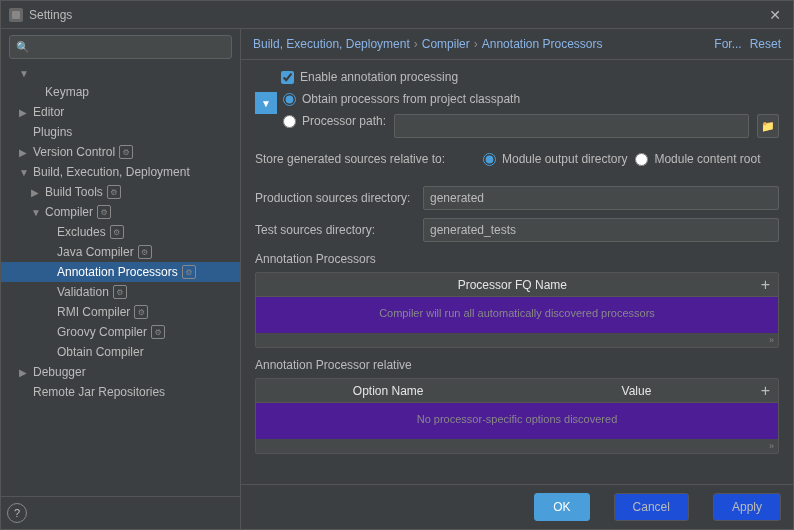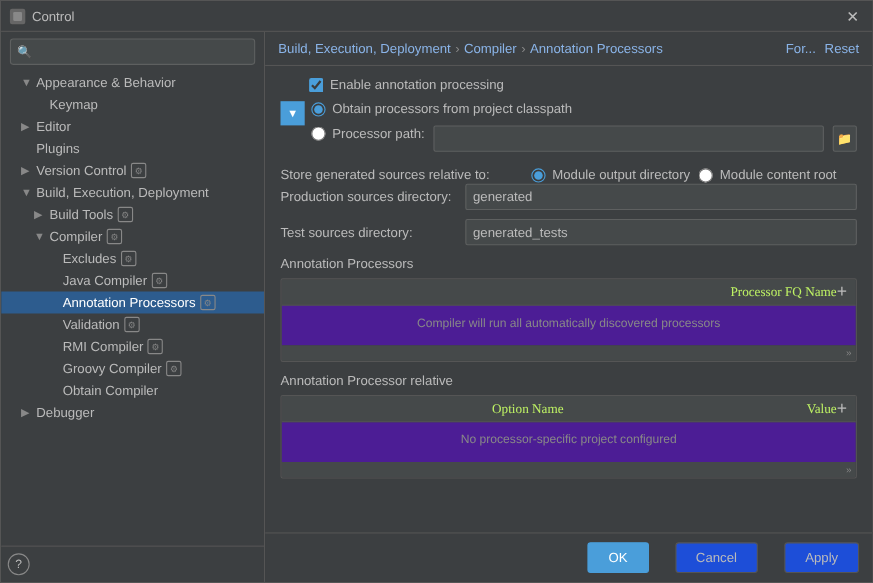--- a/index.html
+++ b/index.html
@@ -230,21 +230,21 @@
       color: #bbb;
       cursor: pointer;
       display: flex; align-items: center; justify-content: center;
       font-size: 11px;
       border-radius: 2px;
     }
     .store-row {
       display: flex;
       align-items: center;
       gap: 8px;
-      margin-bottom: 1px;
+      margin-bottom: 20px;
       flex-wrap: wrap;
     }
     .store-label {
       color: #bbb;
       font-size: 12px;
       min-width: 220px;
     }
     .section-title {
       color: #bbb;
       font-size: 12px;
@@ -259,25 +259,24 @@
     .table-header {
       background: #45494a;
       display: flex;
       align-items: center;
       justify-content: space-between;
       padding: 0 8px;
       height: 24px;
       border-bottom: 1px solid #555;
     }
     .table-col {
-      color: #bef264;
+      color: #e5e5e5;
       font-size: 12px;
       flex: 1;
-      text-align: right;
-      font-family: Liberation Serif, serif;
+      text-align: center;
     }
     .table-add-btn {
       background: none;
       border: none;
       color: #bbb;
       font-size: 16px;
       cursor: pointer;
       padding: 0;
       line-height: 1;
     }
@@ -332,37 +331,36 @@
 
 <div class="window">
 
   <div class="title-bar">
     <div class="title-bar-left">
       <div class="title-icon">
         <svg width="10" height="10" viewBox="0 0 10 10">
             <rect x="1" y="1" width="8" height="8" rx="1" fill="#888"></rect>
           </svg>
       </div>
-      <span>Control</span>
+      <span>Settings</span>
     </div>
     <button class="title-close">✕</button>
   </div>
 
   <div class="content">
 
     <div class="sidebar">
       <div class="search-box">
         <span class="search-icon">🔍</span>
         <input type="text" placeholder="" style="">
       </div>
       <div class="tree">
 
         <div class="tree-item level1">
           <span class="toggle-icon">▼</span>
-          <span class="item-text">Appearance &amp; Behavior</span>
         </div>
 
         <div class="tree-item level2">
           <span class="toggle-icon"> </span>
           <span class="item-text">Keymap</span>
         </div>
 
         <div class="tree-item level1">
           <span class="toggle-icon">▶</span>
           <span class="item-text">Editor</span>
@@ -435,20 +433,24 @@
         <div class="tree-item level3">
           <span class="toggle-icon"> </span>
           <span class="item-text">Obtain Compiler</span>
         </div>
 
         <div class="tree-item level1">
           <span class="toggle-icon">▶</span>
           <span class="item-text">Debugger</span>
         </div>
 
+        <div class="tree-item level1">
+          <span class="toggle-icon"> </span>
+          <span class="item-text">Remote Jar Repositories</span>
+        </div>
       </div>
       <div class="sidebar-bottom">
         <button class="help-btn">?</button>
       </div>
     </div>
 
     <div class="main-panel">
 
       <div class="breadcrumb">
         <div class="breadcrumb-path">
@@ -532,21 +534,21 @@
         </div>
 
         <div class="section-title">Annotation Processor relative</div>
         <div class="table-container">
           <div class="table-header">
             <span class="table-col">Option Name</span>
             <span class="table-col">Value</span>
             <button class="table-add-btn">+</button>
           </div>
           <div class="table-body">
-            <div class="table-note">No processor-specific project configured</div>
+            <div class="table-note">No processor-specific options discovered</div>
           </div>
           <div class="table-scroll-indicator">
             <span class="scroll-arrow">»</span>
           </div>
         </div>
       </div>
 
       <div class="footer">
         <button class="btn btn-primary">OK</button>
         <button class="btn">Cancel</button>

